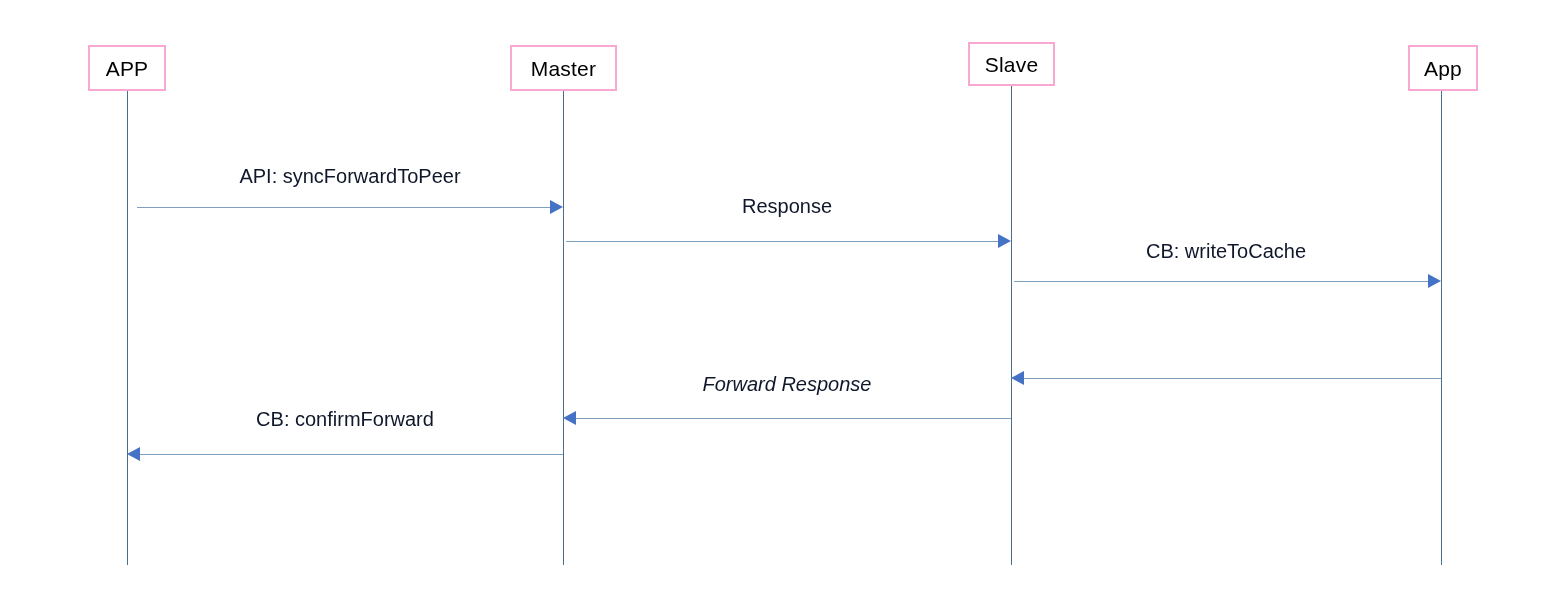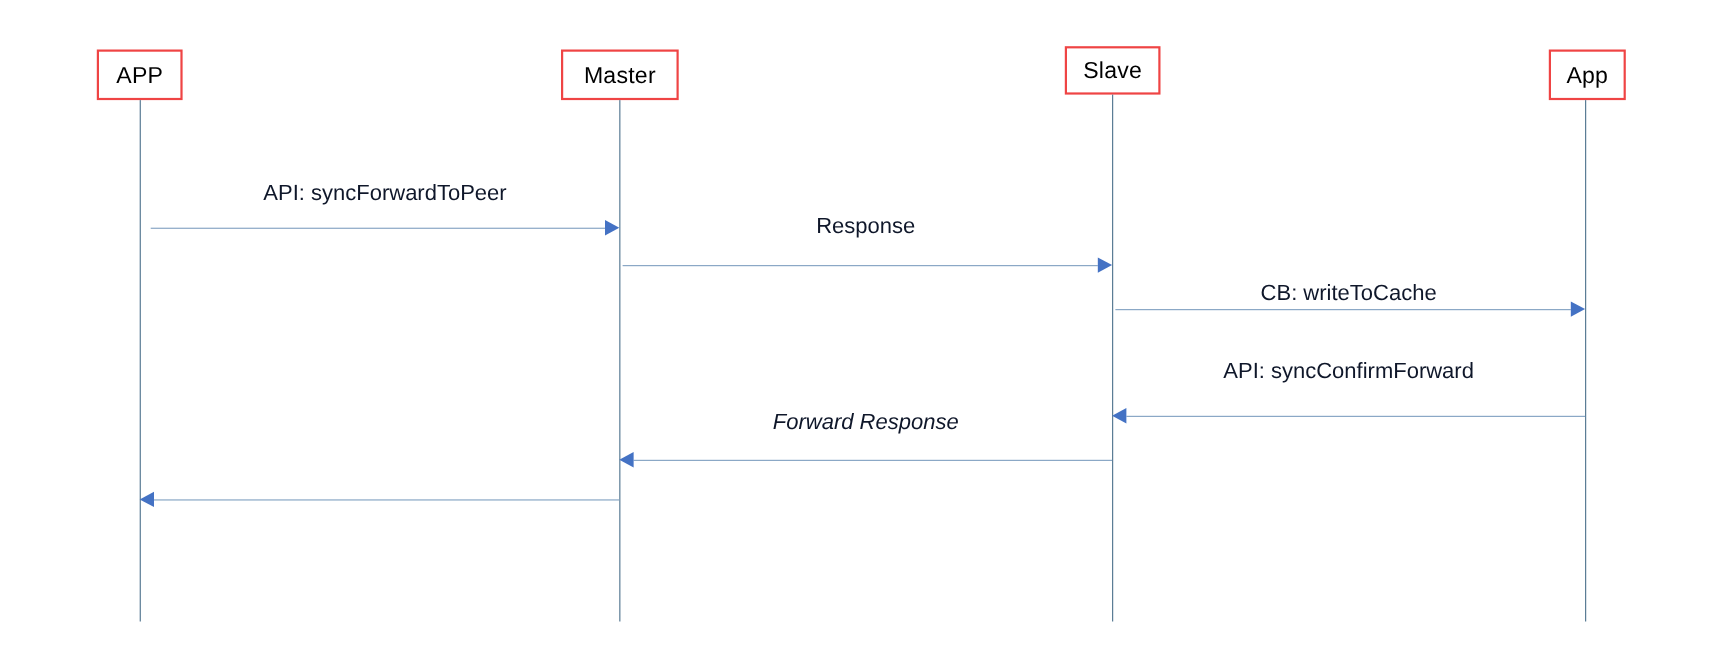--- a/index.html
+++ b/index.html
@@ -14,21 +14,21 @@
   #canvas {
     position: relative;
     width: 1564px;
     height: 594px;
     background: #ffffff;
     overflow: hidden;
   }
   .lifeline-box {
     position: absolute;
     box-sizing: border-box;
-    border: 2px solid #ef4444;
+    border: 2px solid #f9a8d4;
     background: #ffffff;
     display: flex;
     align-items: center;
     justify-content: center;
     font-size: 21px;
     line-height: 1;
     color: #000000;
     letter-spacing: 0.2px;
   }
   .lifeline-line {
@@ -89,28 +89,28 @@
   <div class="lifeline-line" style="left:1441px; top:91px; height:474px;"></div>
 
   <div class="msg-label" style="left:137px; top:165px; width:426px;">API: syncForwardToPeer</div>
   <div class="msg-line" style="left:137px; top:207px; width:413px;"></div>
   <div class="arrow-head right" style="left:550px; top:200px;"></div>
 
   <div class="msg-label" style="left:563px; top:195px; width:448px;">Response</div>
   <div class="msg-line" style="left:566px; top:241px; width:432px;"></div>
   <div class="arrow-head right" style="left:998px; top:234px;"></div>
 
-  <div class="msg-label" style="left:1011px; top:240px; width:430px;margin-top:16px;">CB: writeToCache</div>
+  <div class="msg-label" style="left:1011px; top:240px; width:430px;">CB: writeToCache</div>
   <div class="msg-line" style="left:1014px; top:281px; width:414px;"></div>
   <div class="arrow-head right" style="left:1428px; top:274px;"></div>
 
-  <div class="msg-label" style="left:1011px; top:327px; width:430px;">API: syncConfirmForward</div>
   <div class="msg-line" style="left:1024px; top:378px; width:417px;"></div>
   <div class="arrow-head left" style="left:1011px; top:371px;"></div>
 
   <div class="msg-label" style="left:563px; top:373px; width:448px;font-style:italic;">Forward Response</div>
   <div class="msg-line" style="left:576px; top:418px; width:435px;"></div>
   <div class="arrow-head left" style="left:563px; top:411px;"></div>
 
+  <div class="msg-label" style="left:127px; top:408px; width:436px;">CB: confirmForward</div>
   <div class="msg-line" style="left:140px; top:454px; width:423px;"></div>
   <div class="arrow-head left" style="left:127px; top:447px;"></div>
 
 </div>
 
 </body></html>

